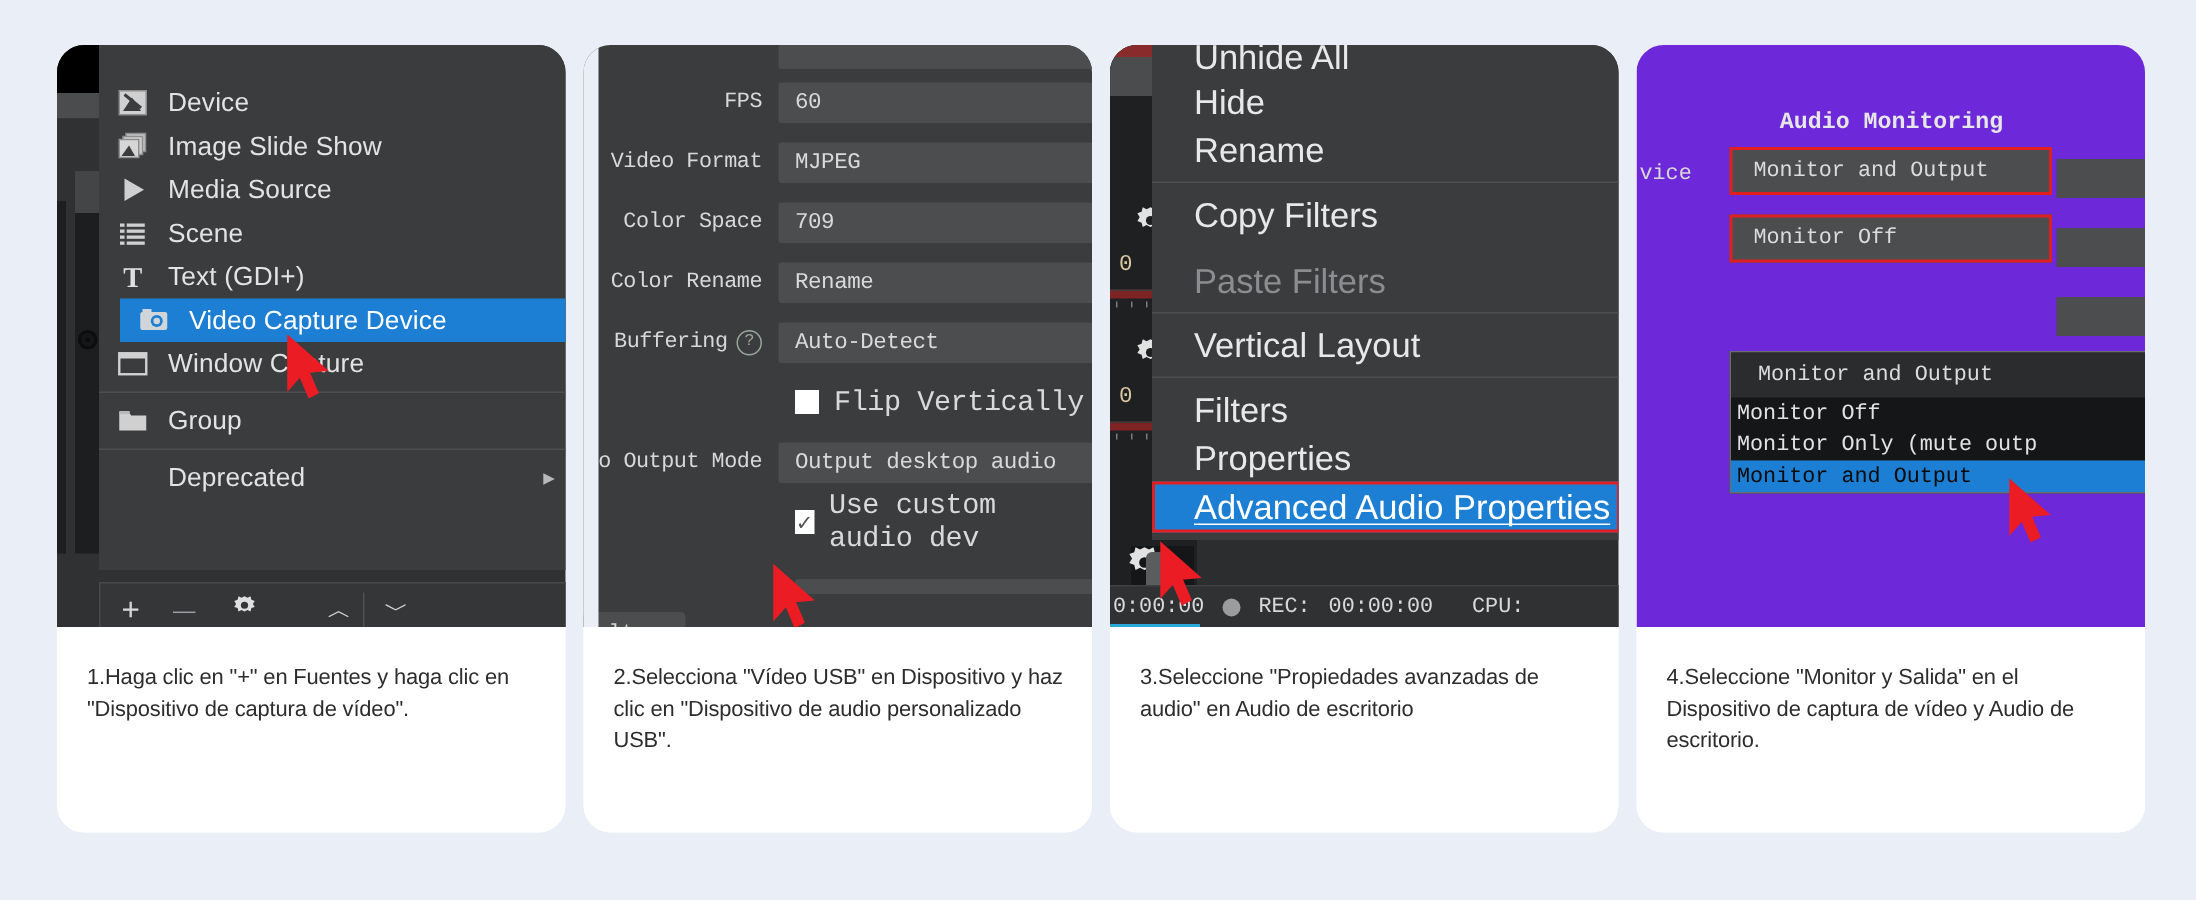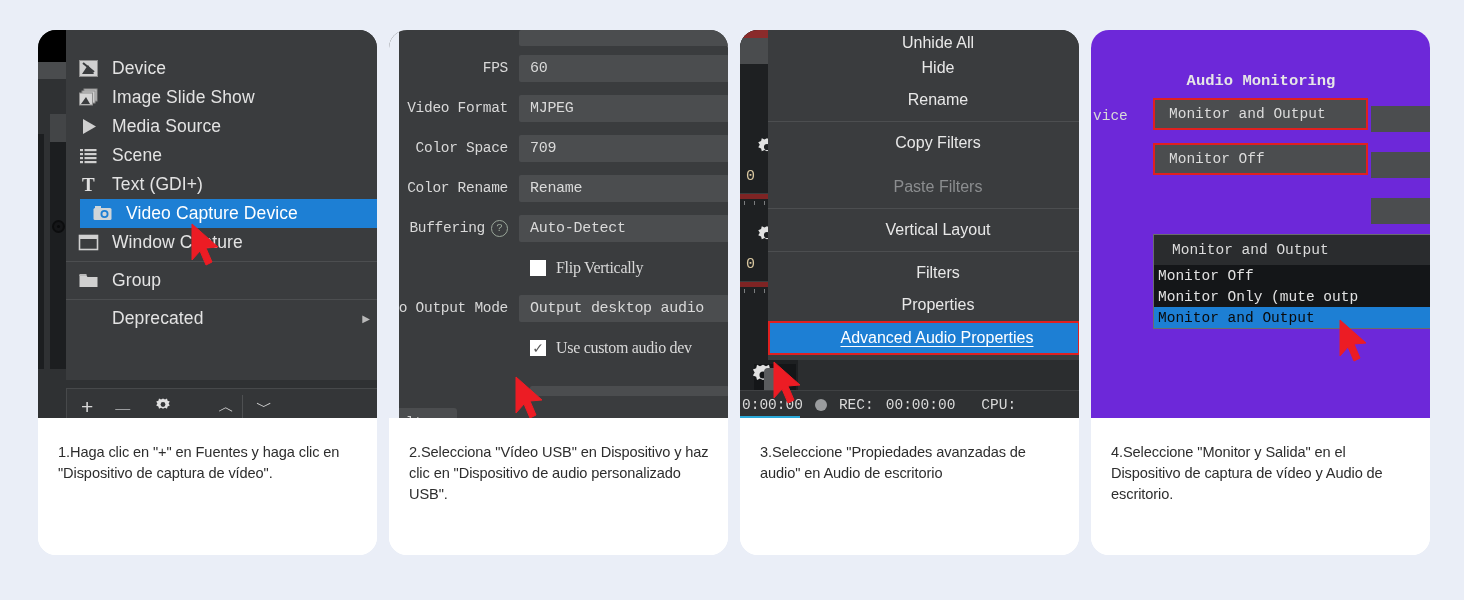--- a/index.html
+++ b/index.html
@@ -95,21 +95,21 @@
   }
   #p2 .pfield {
     flex:1; height:27px; background:#4b4d4f; border-radius:2px;
     display:flex; align-items:center; padding-left:11px;
     color:#d9d9d9; font-size:15px;
     font-family:"Liberation Mono", monospace; letter-spacing:-0.3px;
   }
   #p2 .pcheckrow { display:flex; align-items:center; height:40px; padding-left:130px; }
   #p2 .cbox { width:16px; height:16px; background:#fff; margin-left:11px; margin-right:10px;
               display:flex; align-items:center; justify-content:center; color:#555; font-size:14px; }
-  #p2 .clabel { color:#d9d9d9; font-size:16px; font-family:Liberation Serif, serif; letter-spacing:-0.3px; }
+  #p2 .clabel { color:#d9d9d9; font-size:19px; font-family:Liberation Mono, monospace; letter-spacing:-0.3px; }
   #p2 .topstrip { position:absolute; left:130px; top:0; right:0; height:16px; background:#4b4d4f; border-radius:2px; }
   #p2 .bottomstrip { position:absolute; left:141px; top:356px; right:0; height:10px; background:#4b4d4f; border-radius:2px; }
   #p2 .defbtn {
     position:absolute; left:0; top:378px; width:68px; height:30px;
     background:#4b4d4f; border-radius:3px; display:flex; align-items:center;
     padding-left:8px; color:#d7d7d7; font-size:14.5px;
     font-family:"Liberation Mono", monospace;
   }
   #p2 .qmark {
     display:inline-flex; align-items:center; justify-content:center;
@@ -128,21 +128,21 @@
   #p3 .mx-val { position:absolute; color:#d9c7a0; font-size:15px; font-family:"Liberation Mono", monospace; }
   #p3 .mx-dot { position:absolute; width:3px; height:3px; background:#4488cc; border-radius:50%; }
   #p3 .mx-bar { position:absolute; left:0; width:58px; height:6px; background:#7e2424; border-top:1px solid #3a3c3e; }
   #p3 .mx-ruler { position:absolute; left:0; width:58px; height:7px; background:#1e2022; }
   #p3 .mx-ruler i { position:absolute; top:0; width:1px; height:4px; background:#7a7c7e; }
   #p3 .mx-slider { position:absolute; left:24px; top:338px; width:18px; height:34px; background:#5a5c5e; border-radius:4px; }
   #p3 .mx-sliderbg { position:absolute; left:14px; top:334px; width:42px; height:42px; background:#141618; }
 
   #p3 .menu { position:absolute; left:28px; top:0; width:312px; height:330px; background:#3a3c3e; }
   #p3 .mitem { display:flex; align-items:center; height:32px; padding-left:28px;
-               color:#e8e8e8; font-size:16px;justify-content:center; }
+               color:#e8e8e8; font-size:23px; }
   #p3 .mitem.first { height:22px; align-items:flex-end; color:#e8e8e8; }
   #p3 .mitem.dim { color:#8b8d8f;margin-top:12px; }
   #p3 .mitem.sel { background:#1d7fd4; color:#fff; border:2px solid #e02020; height:34px; padding-left:26px; }
   #p3 .sep { height:1px; background:#4c4e50; margin:5px 0; }
   #p3 .status {
     position:absolute; left:0; bottom:0; width:340px; height:28px;
     background:#2f3133; display:flex; align-items:center; gap:12px;
     color:#d9d9d9; font-size:14.5px; font-family:"Liberation Mono", monospace;
     padding-left:2px; border-top:1px solid #3f4143;
   }

